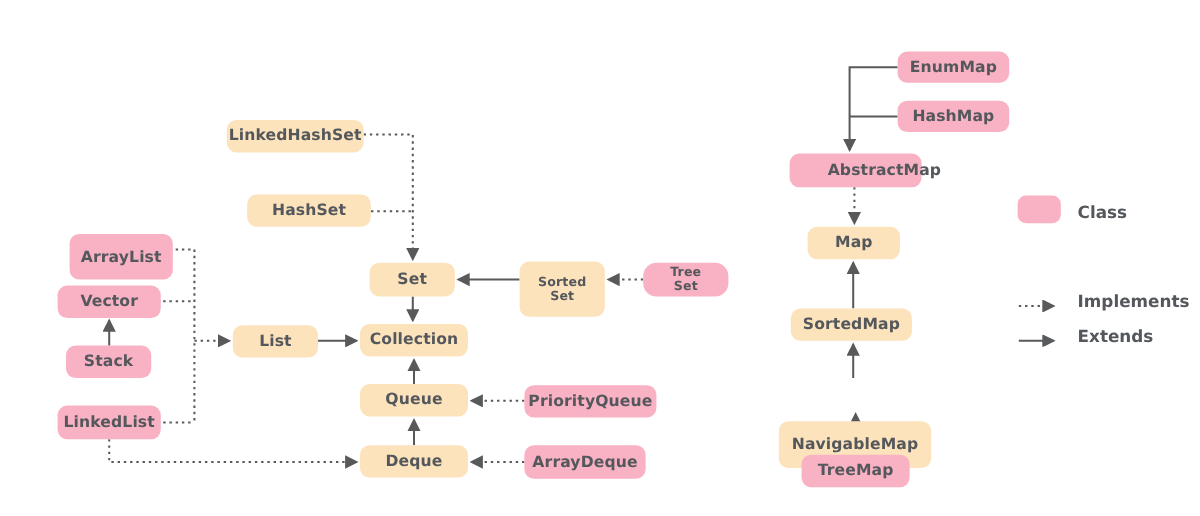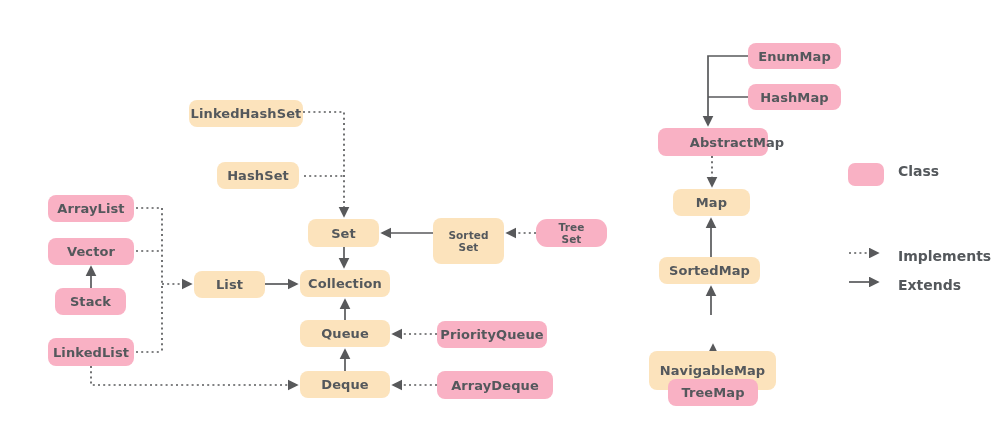--- a/index.html
+++ b/index.html
@@ -26,21 +26,21 @@
     border-radius:8px;
     display:flex;align-items:center;justify-content:center;
     font-weight:bold;font-size:13px;
     color:var(--text);
     text-align:center;
     letter-spacing:0.1px;
   }
   .node.class{background:var(--pink);}
   .node.interface{background:var(--peach);}
   .node.two-line{font-size:10.5px;line-height:12px;white-space:pre-line;}
-  .legend-row{position:absolute;display:flex;align-items:flex-start;}
+  .legend-row{position:absolute;display:flex;align-items:flex-end;}
   .legend-swatch{border-radius:7px;}
   .legend-swatch.class{background:var(--pink);}
   .legend-swatch.interface{background:var(--peach);}
   .legend-label{
     font-weight:bold;font-size:14px;color:var(--text);
     margin-left:14px;white-space:nowrap;
   }
   .legend-arrow-box{width:36px;height:10px;flex:0 0 36px;}
 </style>
 </head>
@@ -90,36 +90,36 @@
     <div class="legend-label">Implements</div>
   </div>
   <div class="legend-row" style="left:848px;top:277px;height:12px">
     <svg class="legend-arrow-box" width="36" height="10">
       <line x1="1" y1="5" x2="30" y2="5" class="edge" marker-end="url(#arrowhead)"></line>
     </svg>
     <div class="legend-label">Extends</div>
   </div>
 
 <div class="node interface" style="left: 189px; top: 100px; width: 114px; height: 27px;">LinkedHashSet</div>
-    <div class="node interface" style="left: 217px; top: 162px; width: 82px; height: 27px;">HashSet</div>
-    <div class="node class" style="left: 48px; top: 195px; width: 86px; height: 27px;">ArrayList</div>
+    <div class="node interface" style="left: 206px; top: 162px; width: 103px; height: 27px;">HashSet</div>
+    <div class="node class" style="left: 58px; top: 195px; width: 86px; height: 38px;">ArrayList</div>
     <div class="node class" style="left: 48px; top: 238px; width: 86px; height: 27px;">Vector</div>
     <div class="node class" style="left: 55px; top: 288px; width: 71px; height: 27px;">Stack</div>
     <div class="node class" style="left: 48px; top: 338px; width: 86px; height: 28px;">LinkedList</div>
     <div class="node interface" style="left: 194px; top: 271px; width: 71px; height: 27px;">List</div>
     <div class="node interface" style="left: 308px; top: 219px; width: 71px; height: 28px;">Set</div>
     <div class="node interface" style="left: 300px; top: 270px; width: 90px; height: 27px;">Collection</div>
     <div class="node interface" style="left: 300px; top: 320px; width: 90px; height: 27px;">Queue</div>
     <div class="node interface" style="left: 300px; top: 371px; width: 90px; height: 27px;">Deque</div>
     <div class="node interface two-line" style="left: 433px; top: 218px; width: 71px; height: 46px;">Sorted
 Set</div>
     <div class="node class two-line" style="left: 536px; top: 219px; width: 71px; height: 28px; border-radius: 11px;">Tree
 Set</div>
     <div class="node class" style="left: 437px; top: 321px; width: 110px; height: 27px;">PriorityQueue</div>
-    <div class="node class" style="left: 437px; top: 371px; width: 116px; height: 28px;">ArrayDeque</div>
+    <div class="node class" style="left: 437px; top: 371px; width: 101px; height: 28px;">ArrayDeque</div>
     <div class="node class" style="left: 748px; top: 43px; width: 93px; height: 26px;">EnumMap</div>
     <div class="node class" style="left: 748px; top: 84px; width: 93px; height: 26px;">HashMap</div>
     <div class="node class" style="left: 658px; top: 128px; width: 110px; height: 28px; padding-left: 48px;">AbstractMap</div>
     <div class="node interface" style="left: 673px; top: 189px; width: 77px; height: 27px;">Map</div>
     <div class="node interface" style="left: 659px; top: 257px; width: 101px; height: 27px;">SortedMap</div>
     <div class="node interface" style="left: 649px; top: 315px; width: 127px; height: 39px; margin-top: 36px;">NavigableMap</div>
     <div class="node class" style="left: 668px; top: 379px; width: 90px; height: 27px;">TreeMap</div>
   </div>
 
 </body></html>

